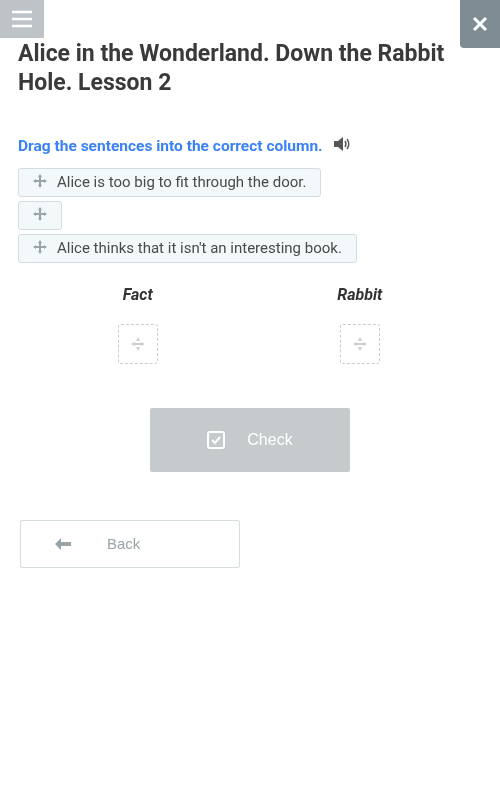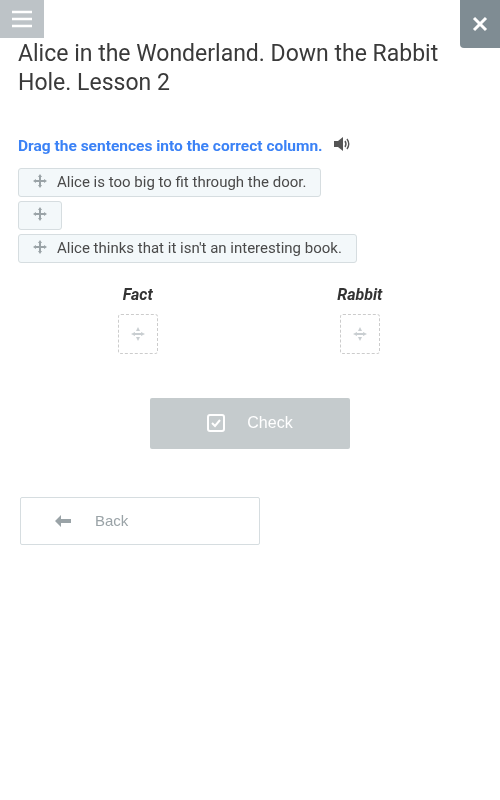--- a/index.html
+++ b/index.html
@@ -5,42 +5,42 @@
     * { margin: 0; padding: 0; box-sizing: border-box; }
     body { font-family: -apple-system, BlinkMacSystemFont, "Segoe UI", Roboto, sans-serif; width: 500px; height: 800px; background: #fff; position: relative; }
     
     .topbar { position: relative; height: 38px; }
     .menu-btn { position: absolute; top: 0; left: 0; width: 44px; height: 38px; background: #bdc3c7; display: flex; align-items: center; justify-content: center; cursor: pointer; }
     .menu-btn svg { stroke: #fff; }
     .close-btn { position: absolute; top: 0; right: 0; width: 40px; height: 48px; background: #7f8c93; display: flex; align-items: center; justify-content: center; cursor: pointer; border-radius: 0 0 0 4px; }
     .close-btn svg { stroke: #fff; fill: #fff; }
     
     .content { padding: 0 18px; }
-    .page-title { font-size: 23px; font-weight: 400; color: #3a3a3a; line-height: 1.25; margin-top: 2px; margin-bottom: 38px; }
+    .page-title { font-size: 23px; font-weight: 700; color: #3a3a3a; line-height: 1.25; margin-top: 2px; margin-bottom: 38px; }
     
     .instruction-row { display: flex; align-items: center; gap: 10px; margin-bottom: 12px; }
     .instruction { font-size: 15.5px; font-weight: 700; color: #3b82f6; }
     .audio-btn { cursor: pointer; }
     .audio-btn svg { fill: #555; }
     
     .sentences { display: flex; flex-direction: column; align-items: flex-start; gap: 4px; margin-bottom: 22px; }
     .sentence { display: inline-flex; align-items: center; gap: 10px; padding: 4px 14px; background: #f3f8fa; border: 1px solid #d6dde0; border-radius: 3px; cursor: grab; }
     .sentence-text { font-size: 15px; color: #4a4a4a; }
     .move-icon svg { fill: #9aa3a7; }
     
     .columns { display: flex; justify-content: space-around; margin-bottom: 44px; padding: 0 10px; }
-    .col { display: flex; flex-direction: column; align-items: center; gap: 10px; }
+    .col { display: flex; flex-direction: column; align-items: center; gap: 20px; }
     .col-header { font-size: 16px; font-weight: 700; font-style: italic; color: #333; }
     .dropzone { width: 40px; height: 40px; border: 1px dashed #ccc; border-radius: 3px; display: flex; align-items: center; justify-content: center; }
     .dropzone svg { fill: #c9ced1; }
     
-    .check-btn { display: flex; align-items: center; justify-content: center; gap: 22px; width: 200px; height: 51px; background: #c5cbcd; color: #fff; font-size: 16px; margin: 0 auto 48px; border: none; cursor: pointer; border-radius: 2px; }
+    .check-btn { display: flex; align-items: center; justify-content: center; gap: 22px; width: 200px; height: 64px; background: #c5cbcd; color: #fff; font-size: 16px; margin: 0 auto 48px; border: none; cursor: pointer; border-radius: 2px; }
     .check-btn svg { stroke: #fff; fill: none; }
     
-    .back-btn { display: flex; align-items: center; justify-content: flex-start; gap: 24px; width: 240px; height: 48px; background: #fff; color: #9aa3a7; font-size: 15px; border: 1px solid #d6dde0; cursor: pointer; border-radius: 2px; padding-left: 34px; margin-left: 2px; }
+    .back-btn { display: flex; align-items: center; justify-content: flex-start; gap: 36px; width: 220px; height: 48px; background: #fff; color: #9aa3a7; font-size: 15px; border: 1px solid #d6dde0; cursor: pointer; border-radius: 2px; padding-left: 34px; margin-left: 2px; }
     .back-btn svg { fill: #9aa3a7; }
   </style>
 </head>
 <body>
 
 <div class="topbar">
   <div class="menu-btn">
     <svg width="22" height="18" viewBox="0 0 22 18" stroke-width="2.5">
         <line x1="1" y1="2" x2="21" y2="2"></line>
         <line x1="1" y1="9" x2="21" y2="9"></line>

